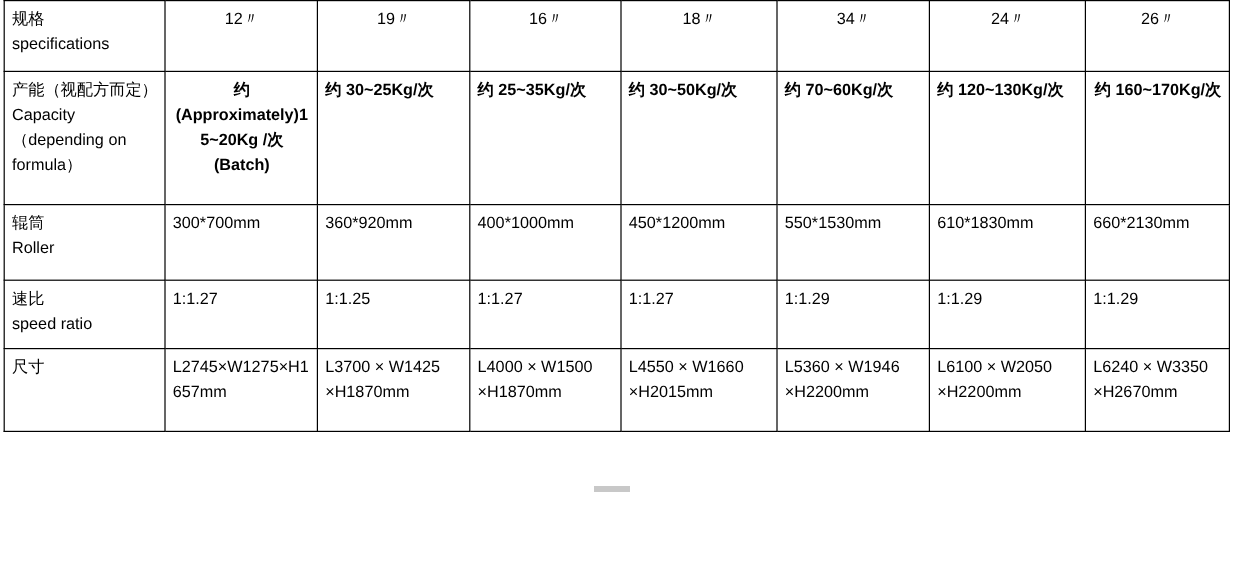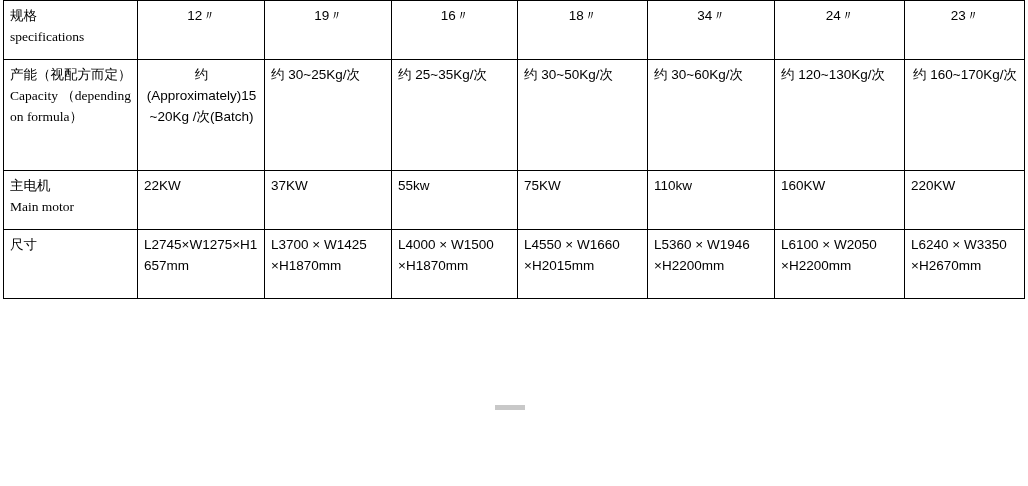--- a/index.html
+++ b/index.html
@@ -54,22 +54,22 @@
     text-align: center;
     font-size: 15px;
     vertical-align: top;
     padding-top: 6px;
   }
   .row-head {
     font-size: 13.5px;
     line-height: 1.75;
   }
   .cn { display: block; }
-  .en { display: block; font-family: Liberation Serif, serif; }
-  .cap-cell { font-size: 13.5px; line-height: 1.6; }
+  .en { display: block; }
+  .cap-cell { font-size: 13.5px; line-height: 1.6; font-weight: bold; }
   .cap-first { text-align: center; }
   .size-cell { font-size: 12.5px; line-height: 2.0; letter-spacing: 0px; }
   .tall-cap td { height: 100px; }
   .r-roller td { height: 52px; }
   .r-speed td { height: 46px; }
   .r-spacing td { height: 48px; }
   .r-motor td { height: 48px; }
   .r-weight td { height: 48px; }
   .r-size td { height: 58px; }
   .r-head td { height: 48px; }
@@ -102,53 +102,66 @@
         <td class="hdr-label">
           <span class="cn">规格</span>
           <span class="en">specifications</span>
         </td>
         <td class="hdr-size">12〃</td>
         <td class="hdr-size">19〃</td>
         <td class="hdr-size">16〃</td>
         <td class="hdr-size">18〃</td>
         <td class="hdr-size">34〃</td>
         <td class="hdr-size">24〃</td>
-        <td class="hdr-size">23〃</td>
+        <td class="hdr-size">26〃</td>
       </tr>
 
       <tr class="tall-cap">
         <td class="row-head">
           <span class="cn">产能（视配方而定）</span>
           <span class="en">Capacity （depending on formula）</span>
         </td>
         <td class="cap-cell cap-first">约 (Approximately)15~20Kg /次(Batch)</td>
         <td class="cap-cell">约 30~25Kg/次</td>
         <td class="cap-cell">约 25~35Kg/次</td>
         <td class="cap-cell">约 30~50Kg/次</td>
-        <td class="cap-cell">约 30~60Kg/次</td>
+        <td class="cap-cell">约 70~60Kg/次</td>
         <td class="cap-cell">约 120~130Kg/次</td>
         <td class="cap-cell cap-first">约 160~170Kg/次</td>
       </tr>
 
+      <tr class="r-roller">
+        <td class="row-head">
+          <span class="cn">辊筒</span>
+          <span class="en">Roller</span>
+        </td>
+        <td>300*700mm</td>
+        <td>360*920mm</td>
+        <td>400*1000mm</td>
+        <td>450*1200mm</td>
+        <td>550*1530mm</td>
+        <td>610*1830mm</td>
+        <td>660*2130mm</td>
+      </tr>
+
+      <tr class="r-speed">
+        <td class="row-head">
+          <span class="cn">速比</span>
+          <span class="en">speed ratio</span>
+        </td>
+        <td>1:1.27</td>
+        <td>1:1.25</td>
+        <td>1:1.27</td>
+        <td>1:1.27</td>
+        <td>1:1.29</td>
+        <td>1:1.29</td>
+        <td>1:1.29</td>
+      </tr>
 
 
-
-      <tr class="r-motor">
-        <td class="row-head">
-          <span class="cn">主电机</span>
-          <span class="en">Main motor</span>
-        </td>
-        <td>22KW</td>
-        <td>37KW</td>
-        <td>55kw</td>
-        <td>75KW</td>
-        <td>110kw</td>
-        <td>160KW</td>
-        <td>220KW</td>
-      </tr>
 
 
       <tr class="r-size">
         <td class="row-head">
           <span class="cn">尺寸</span>
 
         </td>
         <td class="size-cell">L2745×W1275×H1657mm</td>
         <td class="size-cell">L3700 × W1425 ×H1870mm</td>
         <td class="size-cell">L4000 × W1500 ×H1870mm</td>

